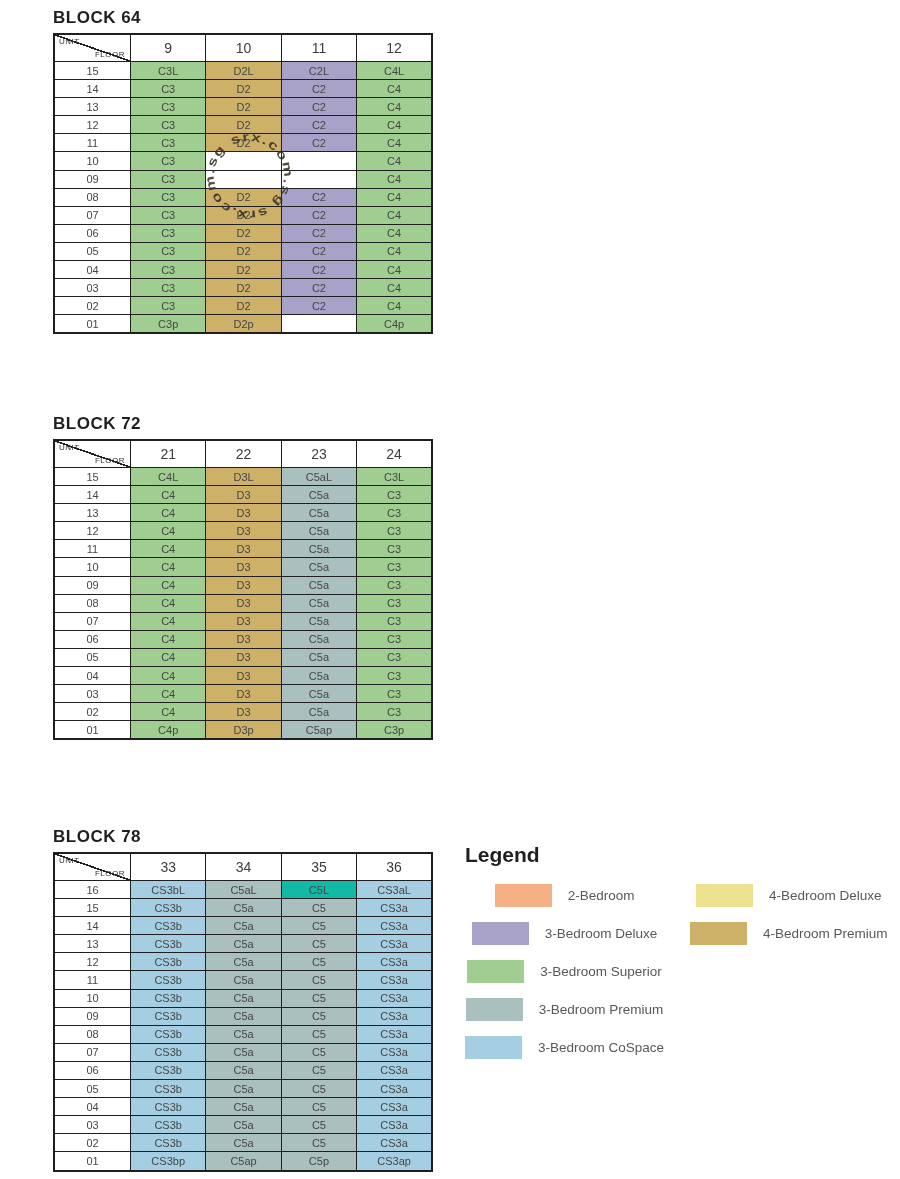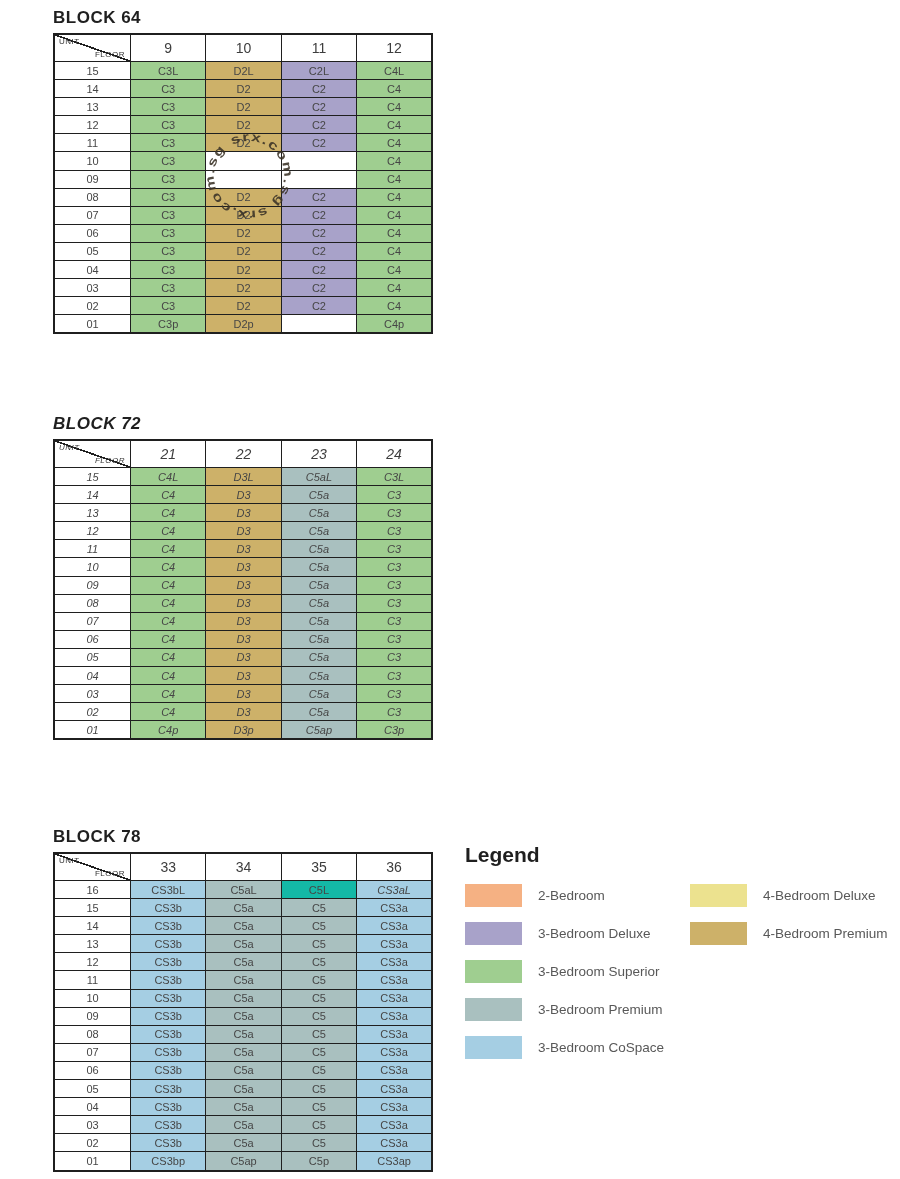--- a/index.html
+++ b/index.html
@@ -2,21 +2,21 @@
 <html><head>
 <meta charset="utf-8">
 <style>
   html,body { margin:0; padding:0; background:#ffffff; }
   .page {
     position:relative; width:900px; height:1179px; background:#ffffff;
     font-family:"Liberation Sans","DejaVu Sans",sans-serif; overflow:hidden;
   }
   .block { position:absolute; left:53px; }
   #block-0 { top:8px; }
-  #block-1 { top:414px;font-style:italic; }
+  #block-1 { top:414px; }
   #block-2 { top:827px; }
   .block-title {
     margin:0 0 5px 0; font-size:17px; font-weight:bold; color:#1f1f1f;
     letter-spacing:0.5px;
   }
   table.grid {
     border-collapse:collapse; table-layout:fixed; width:380px;
     border:2px solid #1f1f1f; background:#fff;
   }
   table.grid th, table.grid td {
@@ -34,21 +34,21 @@
   th.corner .cu { position:absolute; top:2px; left:4px; font-size:8px; letter-spacing:0.5px; color:#333; }
   th.corner .cf { position:absolute; bottom:2px; right:5px; font-size:8px; letter-spacing:0.5px; color:#333; }
 
   .stamp { position:absolute; left:204px; top:131px; width:90px; height:90px; opacity:0.88; }
 
   .legend { position:absolute; left:465px; top:843px; width:435px; }
   .legend-title { margin:0; font-size:21px; font-weight:bold; color:#1f1f1f; }
   .legend-col { position:absolute; top:41px; }
   #legend-left { left:0; }
   #legend-right { left:225px; }
-  .legend-item { display:flex; align-items:center; height:23px; margin-bottom:15px; }
+  .legend-item { display:flex; align-items:center; height:23px; margin-bottom:15px;justify-content:center; }
   .swatch { display:inline-block; width:57px; height:23px; margin-right:16px; flex:0 0 auto; }
   .legend-label { font-size:13.5px; color:#585858; white-space:nowrap; }
 </style>
 </head>
 <body>
 
 <div class="page">
 
   <section class="block" id="block-0">
     <h2 class="block-title">BLOCK 64</h2>
@@ -314,21 +314,21 @@
             <th>35</th>
             <th>36</th>
           </tr>
         </thead>
       <tbody>
           <tr>
             <td class="floorcell">16</td>
             <td style="background: rgb(165, 206, 227);">CS3bL</td>
             <td style="background: rgb(169, 192, 191);">C5aL</td>
             <td style="background: #14b8a6;">C5L</td>
-            <td style="background: rgb(165, 206, 227); font-style: italic;">CS3aL</td>
+            <td style="background: rgb(165, 206, 227);">CS3aL</td>
           </tr>
           <tr>
             <td class="floorcell">15</td>
             <td style="background: rgb(165, 206, 227);">CS3b</td>
             <td style="background: rgb(169, 192, 191);">C5a</td>
             <td style="background: rgb(169, 192, 191);">C5</td>
             <td style="background: rgb(165, 206, 227);">CS3a</td>
           </tr>
           <tr>
             <td class="floorcell">14</td>

